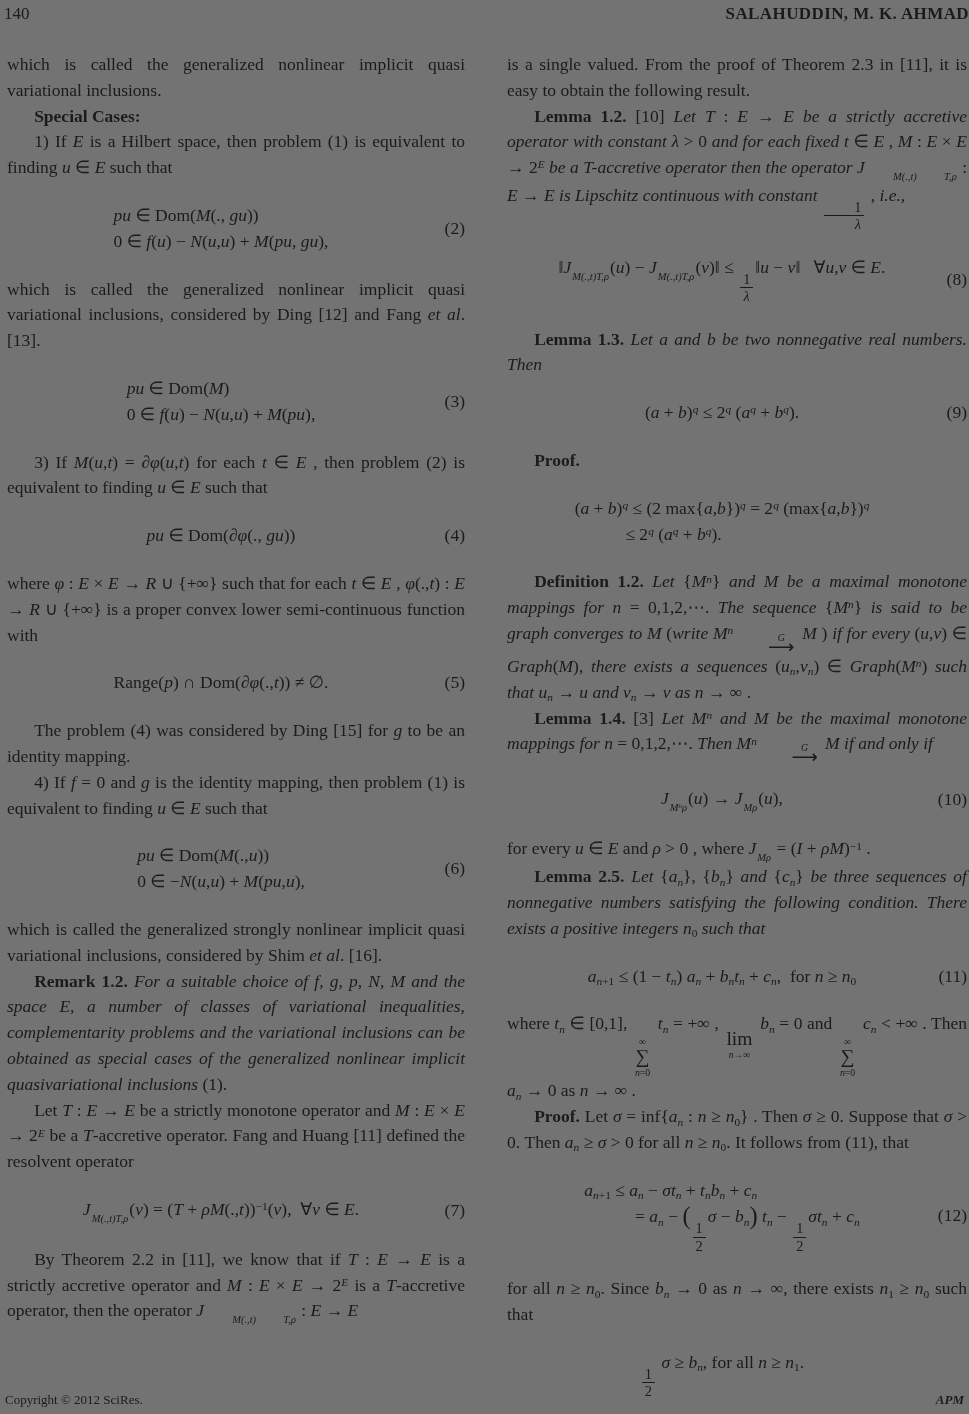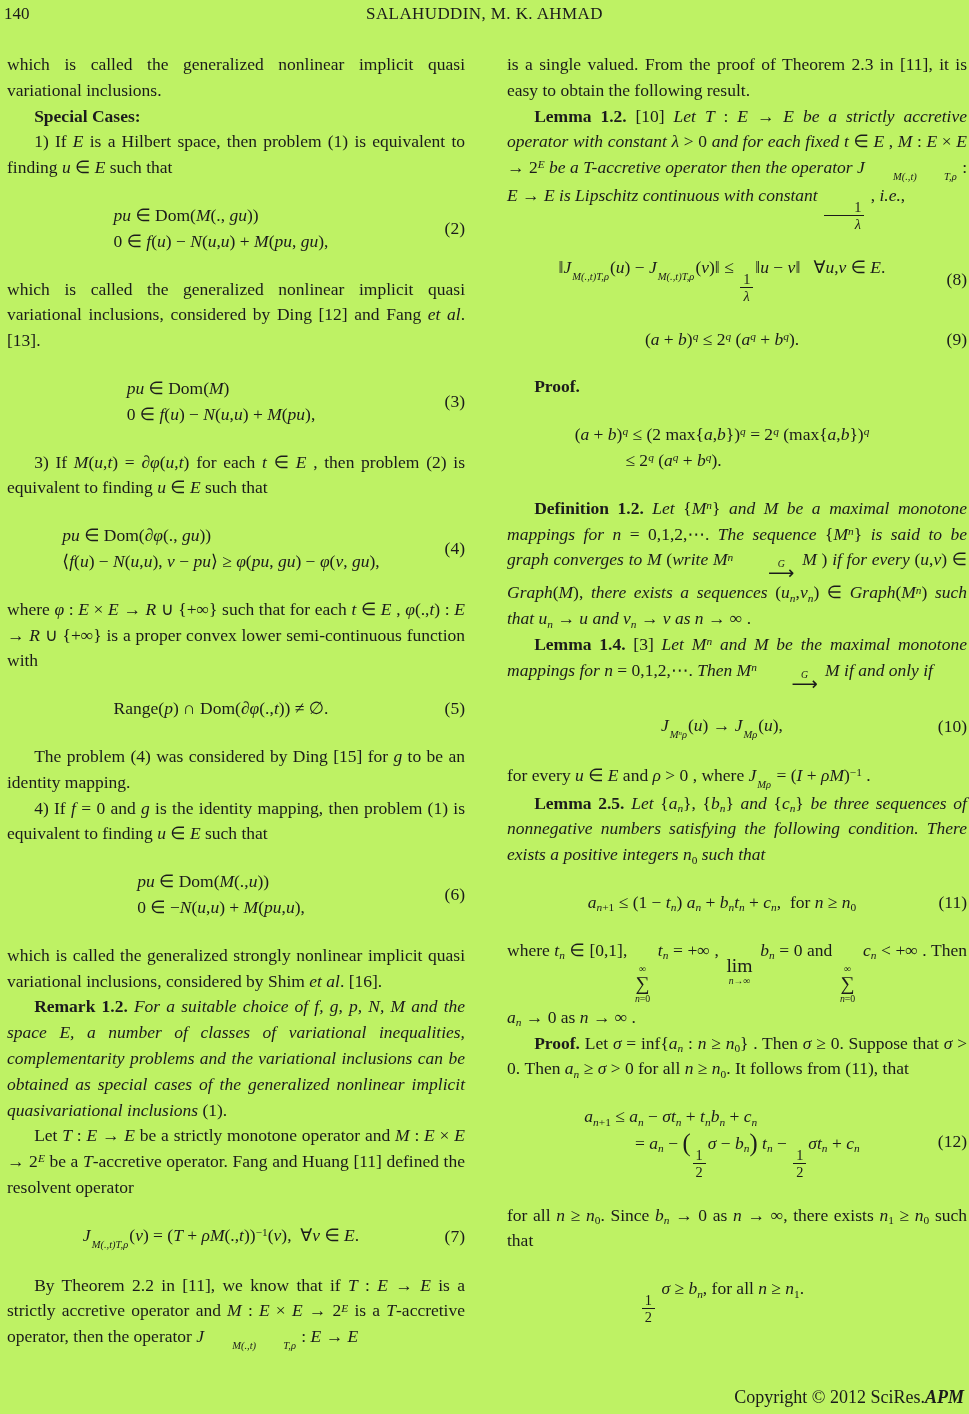--- a/index.html
+++ b/index.html
@@ -1,20 +1,20 @@
 <!DOCTYPE html>
 <html><head>
 <meta charset="utf-8">
 <style>
   html,body{margin:0;padding:0;background:#e8e8e8;}
-  .page{position:relative;width:969px;height:1414px;background:#bef264;margin:0 auto;
+  .page{position:relative;width:969px;height:1414px;background:#737373;margin:0 auto;
         font-family:"Liberation Serif",serif;color:#1b1b1b;overflow:hidden;}
   .hdr{position:absolute;top:4px;left:0;right:0;height:24px;font-size:17px;}
   .pageno{position:absolute;left:4px;top:0;}
-  .runtitle{text-align:center;letter-spacing:0.4px;}
+  .runtitle{text-align:right;letter-spacing:0.4px;font-weight:bold;}
   .cols{position:absolute;top:52px;left:7px;display:flex;gap:42px;}
   .col{width:458px;font-size:17.5px;line-height:25.8px;text-align:justify;}
   .col-r{width:460px;}
   .col p{margin:0;padding:0;}
   p.ind{text-indent:1.55em;}
   b{font-weight:bold;}
   i{font-style:italic;}
   sup{font-size:65%;line-height:0;position:relative;top:-0.42em;vertical-align:baseline;}
   sub{font-size:65%;line-height:0;position:relative;top:0.3em;vertical-align:baseline;}
   .ss{display:inline-flex;align-items:flex-start;font-size:60%;
@@ -32,21 +32,21 @@
       vertical-align:-0.1em;margin:0 3px;}
   .garr .t{font-size:56%;font-style:italic;}
   .garr .b{font-size:105%;}
   .lp{font-size:140%;vertical-align:-0.08em;}
   .eq{display:flex;align-items:center;margin:22px 0;}
   .eqbody{flex:1;text-align:center;}
   .eqbody .inner{display:inline-block;text-align:left;}
   .eqline.l2{padding-left:2.9em;}
   .eqnum{flex:none;text-align:right;min-width:30px;}
   .ftr{position:absolute;left:5px;right:5px;bottom:6px;display:flex;
-      justify-content:flex-end;font-size:18px;}
+      justify-content:space-between;font-size:13px;}
   .journal{font-weight:bold;font-style:italic;}
 </style>
 </head>
 <body>
 
 <div class="page">
   <div class="hdr">
     <div class="pageno">140</div>
     <div class="runtitle">SALAHUDDIN, M. K. AHMAD</div>
   </div>
@@ -60,21 +60,21 @@
           <div class="eqbody"><div class="inner"><div class="eqline"><i>pu</i> ∈ Dom(<i>M</i>(., <i>gu</i>))</div><div class="eqline">0 ∈ <i>f</i>(<i>u</i>) − <i>N</i>(<i>u</i>,<i>u</i>) + <i>M</i>(<i>pu</i>, <i>gu</i>),</div></div></div>
           <div class="eqnum">(2)</div>
         </div>
         <p>which is called the generalized nonlinear implicit quasi variational inclusions, considered by Ding [12] and Fang <i>et al</i>. [13].</p>
         <div class="eq">
           <div class="eqbody"><div class="inner"><div class="eqline"><i>pu</i> ∈ Dom(<i>M</i>)</div><div class="eqline">0 ∈ <i>f</i>(<i>u</i>) − <i>N</i>(<i>u</i>,<i>u</i>) + <i>M</i>(<i>pu</i>),</div></div></div>
           <div class="eqnum">(3)</div>
         </div>
         <p class="ind">3) If <i>M</i>(<i>u</i>,<i>t</i>) = ∂<i>φ</i>(<i>u</i>,<i>t</i>) for each <i>t</i> ∈ <i>E</i> , then problem (2) is equivalent to finding <i>u</i> ∈ <i>E</i> such that</p>
         <div class="eq">
-          <div class="eqbody"><div class="inner"><div class="eqline"><i>pu</i> ∈ Dom(∂<i>φ</i>(., <i>gu</i>))</div><div class="eqline">⟨<i>f</i>(<i>u</i>) − <i>N</i>(<i>u</i>,<i>u</i>), <i>v</i> − <i>pu</i>⟩ ≥ <i>φ</i>(<i>pu</i>, <i>gu</i>) − <i>φ</i>(<i>v</i>, <i>gu</i>),</div></div></div>
+          <div class="eqbody"><div class="inner"><div class="eqline"><i>pu</i> ∈ Dom(∂<i>φ</i>(., <i>gu</i>))</div></div></div>
           <div class="eqnum">(4)</div>
         </div>
         <p>where <i>φ</i> : <i>E</i> × <i>E</i> → <i>R</i> ∪ {+∞} such that for each <i>t</i> ∈ <i>E</i> , <i>φ</i>(.,<i>t</i>) : <i>E</i> → <i>R</i> ∪ {+∞} is a proper convex lower semi-continuous function with</p>
         <div class="eq">
           <div class="eqbody"><div class="inner"><div class="eqline">Range(<i>p</i>) ∩ Dom(∂<i>φ</i>(.,<i>t</i>)) ≠ ∅.</div></div></div>
           <div class="eqnum">(5)</div>
         </div>
         <p class="ind">The problem (4) was considered by Ding [15] for <i>g</i> to be an identity mapping.</p>
         <p class="ind">4) If <i>f</i> = 0 and <i>g</i> is the identity mapping, then problem (1) is equivalent to finding <i>u</i> ∈ <i>E</i> such that</p>
         <div class="eq">
@@ -111,20 +111,21 @@
                   <span>T,ρ</span>
                 </span>(<i>u</i>) − <i>J</i><span class="ss">
                   <span>M(.,t)</span>
                   <span>T,ρ</span>
                 </span>(<i>v</i>)‖ ≤ <span class="frac">
                   <span>1</span>
                   <span><i>λ</i></span>
                 </span>‖<i>u</i> − <i>v</i>‖&nbsp;&nbsp;&nbsp;∀<i>u</i>,<i>v</i> ∈ <i>E</i>.</div></div></div>
           <div class="eqnum">(8)</div>
         </div>
+        <p class="ind"><b>Lemma 1.3.</b> <i>Let a and b be two nonnegative real numbers. Then</i></p>
         <div class="eq">
           <div class="eqbody"><div class="inner"><div class="eqline">(<i>a</i> + <i>b</i>)<sup><i>q</i></sup> ≤ 2<sup><i>q</i></sup> (<i>a</i><sup><i>q</i></sup> + <i>b</i><sup><i>q</i></sup>).</div></div></div>
           <div class="eqnum">(9)</div>
         </div>
         <p class="ind"><b>Proof.</b></p>
         <div class="eq">
           <div class="eqbody"><div class="inner"><div class="eqline">(<i>a</i> + <i>b</i>)<sup><i>q</i></sup> ≤ (2 max{<i>a</i>,<i>b</i>})<sup><i>q</i></sup> = 2<sup><i>q</i></sup> (max{<i>a</i>,<i>b</i>})<sup><i>q</i></sup></div><div class="eqline l2">≤ 2<sup><i>q</i></sup> (<i>a</i><sup><i>q</i></sup> + <i>b</i><sup><i>q</i></sup>).</div></div></div>
           <div class="eqnum"></div>
         </div>
         <p class="ind"><b>Definition 1.2.</b> <i>Let</i> {<i>M</i><sup><i>n</i></sup>} <i>and M be a maximal monotone mappings for</i> <i>n</i> = 0,1,2,⋯. <i>The sequence</i> {<i>M</i><sup><i>n</i></sup>} <i>is said to be graph converges to M</i> (<i>write</i> <i>M</i><sup><i>n</i></sup> <span class="garr">

